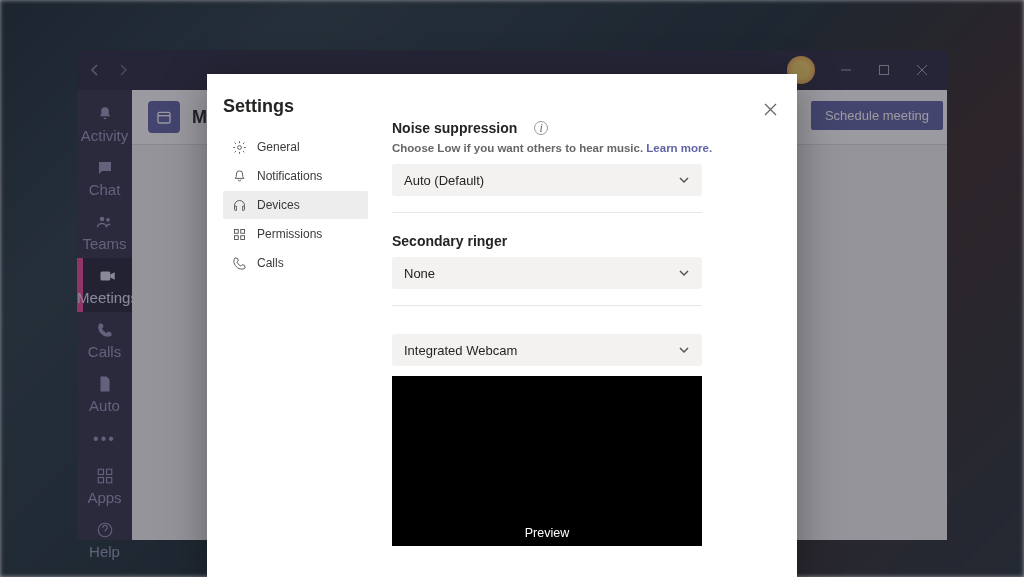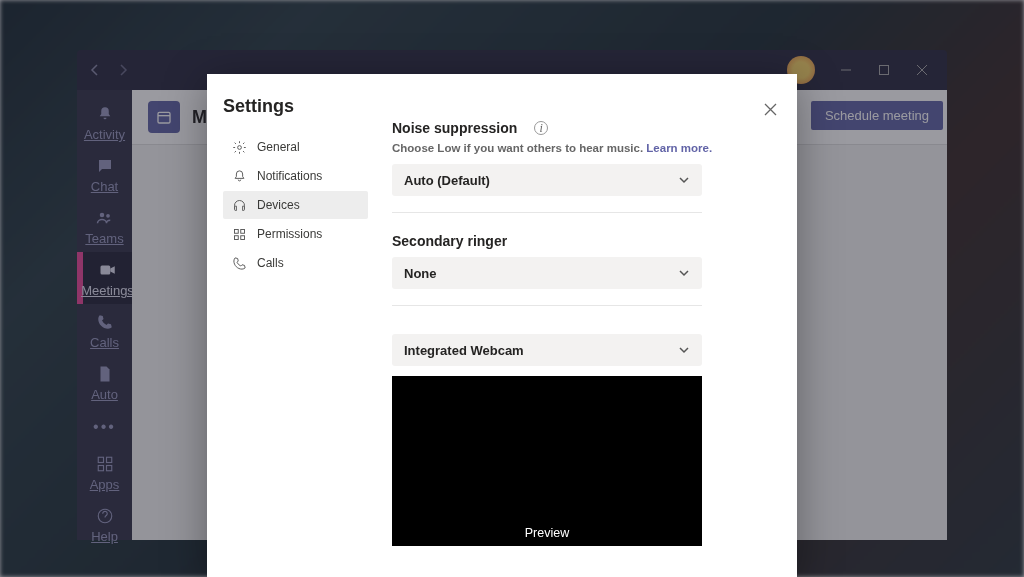--- a/index.html
+++ b/index.html
@@ -32,23 +32,22 @@
     color: #b0b0cc; padding-top: 6px;
     position: absolute; left: 0; top: -40px; bottom: 0; margin-top: 40px;
   }
   
   .leftrail {
     position: absolute; left: 0; top: 0; bottom: 0; margin-top: 0;
   }
 
   .rail-item {
     width: 55px; display: flex; flex-direction: column; align-items: center; justify-content: center;
-    font-size: 13px; padding: 8px 0 6px 0; cursor: pointer; gap: 3px;
+    font-size: 15px; padding: 8px 0 6px 0; cursor: pointer; gap: 3px;
     color: #9a9ac0;
-    text-decoration: underline;
   }
   .rail-item.active { background: #262639; color: #e0e0f0; border-left: 6px solid #ec4899; padding-left: 0; }
   .rail-icon { width: 20px; height: 20px; display: flex; align-items: center; justify-content: center; }
   .rail-sep { flex: 1; }
   .rail-dots { font-size: 16px; letter-spacing: 2px; padding: 10px 0; color: #9a9ac0; }
 
   .content-header {
     position: absolute; left: 55px; right: 0; top: 0; height: 55px;
     background: #fff; border-bottom: 1px solid #e0e0e0; display: flex; align-items: center;
     padding: 0 16px; gap: 12px;
@@ -90,21 +89,20 @@
   }
   .section { margin-bottom: 6px; }
   .sec-head { font-size: 14px; font-weight: 700; color: #252423; display: flex; align-items: center; gap: 17px; }
   .info-circle { font-size: 12px; color: #666; border: 1px solid #999; border-radius: 50%; width: 14px; height: 14px; display: inline-flex; align-items: center; justify-content: center; font-weight: normal; font-style: italic; font-family: serif;}
   .sec-sub { font-size: 11.5px; color: #666; margin: 6px 0 10px 0; font-weight: bold; }
   .sec-sub a { color: #6264a7; text-decoration: none; cursor: pointer; }
   .dropdown {
     background: #f3f2f1; height: 32px; border-radius: 3px; display: flex; align-items: center;
     justify-content: space-between; padding: 0 12px; font-size: 13px; color: #252423; cursor: pointer;
     width: 310px;
-    font-weight: bold;
   }
   .dropdown .chev { color: #555; font-size: 12px; }
   .hr { border: none; border-top: 1px solid #e6e6e6; margin: 16px 0 20px 0; width: 310px;}
   .preview-box {
     width: 310px; height: 170px; background: #000; position: relative; margin-top: 10px;
   }
   .preview-label {
     position: absolute; left: 0; right: 0; bottom: 6px; text-align: center; color: #fff; font-size: 12.5px;
   }
 

